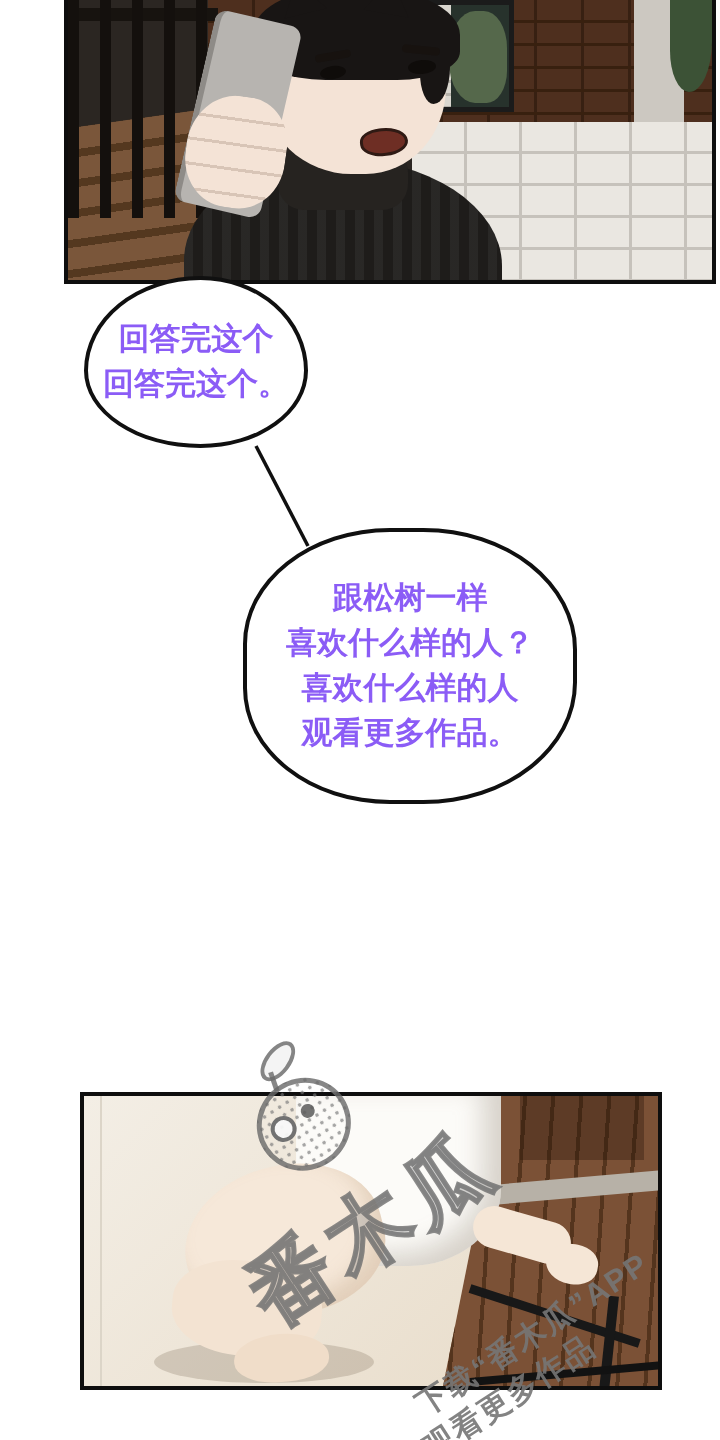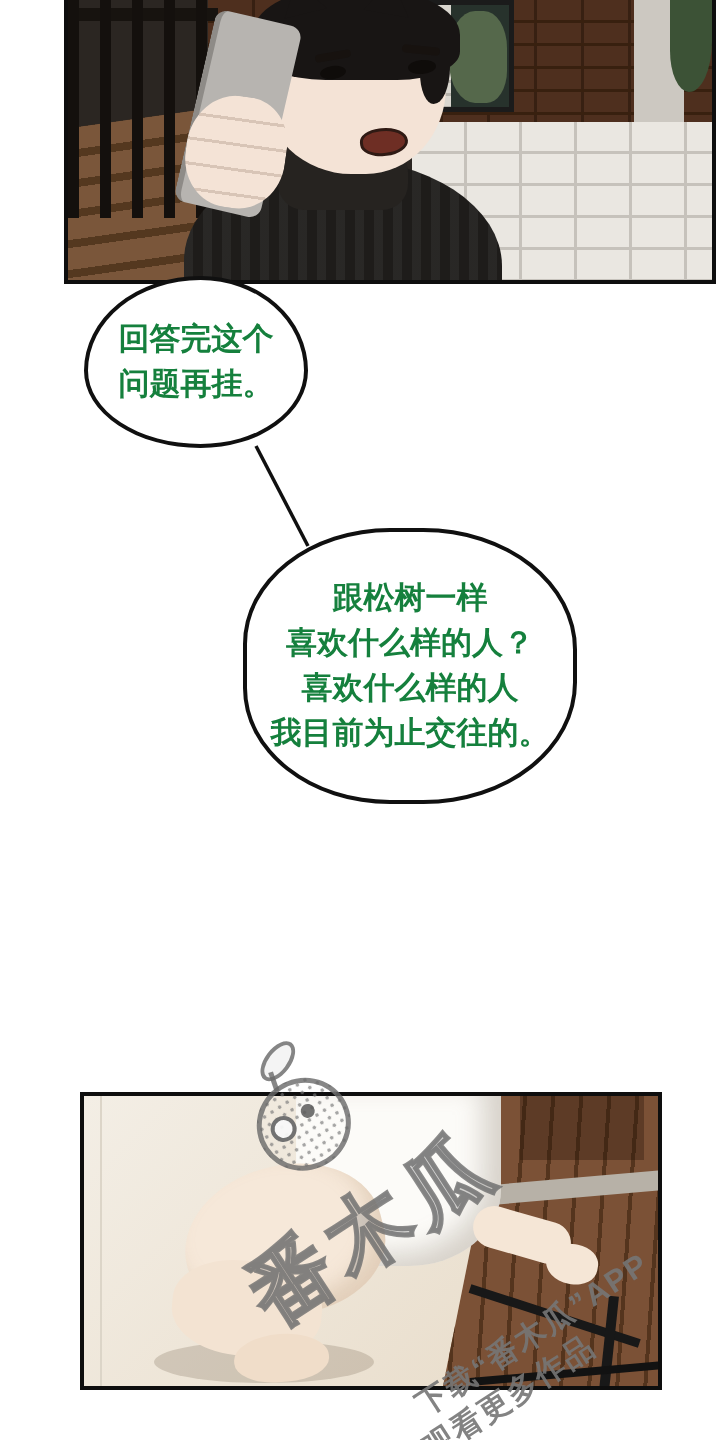--- a/index.html
+++ b/index.html
@@ -51,21 +51,21 @@
     border-radius:45% 55% 50% 50%;transform:rotate(-6deg);box-sizing:border-box;}
   .tp-phone{left:126px;top:16px;width:88px;height:196px;background:#b7b4b0;border-left:6px solid #8e8b87;
     border-radius:12px;transform:rotate(13deg);box-sizing:border-box;}
   .tp-hand{left:118px;top:96px;width:100px;height:112px;background:#f4e3d6;
     border-radius:48% 42% 45% 45%;transform:rotate(8deg);
     background-image:repeating-linear-gradient(to bottom,transparent 0 22px,rgba(90,60,40,.18) 22px 25px);}
 
   
   .bubble{position:absolute;background:#ffffff;border:4px solid #101010;box-sizing:border-box;
     display:flex;flex-direction:column;align-items:center;justify-content:center;z-index:5;
-    color:#15803d;font-weight:700;font-size:31px;line-height:1.45;text-align:center;}
+    color:#8b5cf6;font-weight:700;font-size:31px;line-height:1.45;text-align:center;}
   .bubble1{left:84px;top:276px;width:224px;height:172px;border-radius:52% 48% 48% 52%/55% 55% 45% 45%;}
   .bubble2{left:243px;top:528px;width:334px;height:276px;border-radius:44% 46% 46% 44%/42% 44% 44% 42%;}
   .connector{position:absolute;left:248px;top:442px;width:70px;height:110px;z-index:4;}
   .bubble3-wrap{position:absolute;left:36px;top:870px;width:300px;height:238px;z-index:5;}
   .bubble3-text{position:absolute;left:0;top:85px;width:100%;text-align:center;color:#101010;
     font-weight:700;font-size:31px;line-height:1.42;}
 
   
   .bp-wall{left:0;top:0;width:100%;height:100%;background:linear-gradient(135deg,#f3eee5 0%,#eadfce 75%);}
   .bp-seam{left:16px;top:0;width:2px;height:100%;background:#dcd5c8;}
@@ -140,32 +140,32 @@
     <div class="abs tp-browR"></div>
     <div class="abs tp-eyeL"></div>
     <div class="abs tp-eyeR"></div>
     <div class="abs tp-mouth"></div>
     <div class="abs tp-phone"></div>
     <div class="abs tp-hand"></div>
   </div>
 
   <div class="bubble bubble1">
     <div>回答完这个</div>
-    <div>问题再挂。</div>
+    <div>回答完这个。</div>
   </div>
 
   <svg class="connector" viewBox="0 0 70 110">
     <line x1="8" y1="4" x2="60" y2="104" stroke="#101010" stroke-width="3.5"></line>
   </svg>
 
   <div class="bubble bubble2">
     <div>跟松树一样</div>
     <div>喜欢什么样的人？</div>
     <div>喜欢什么样的人</div>
-    <div>我目前为止交往的。</div>
+    <div>观看更多作品。</div>
   </div>
 
 
   <div class="panel panel-bottom">
     <div class="abs bp-wall"></div>
     <div class="abs bp-seam"></div>
     <div class="abs bp-wood"></div>
     <div class="abs bp-lintel"></div>
     <div class="abs bp-sill"></div>
     <div class="abs bp-shadow"></div>

